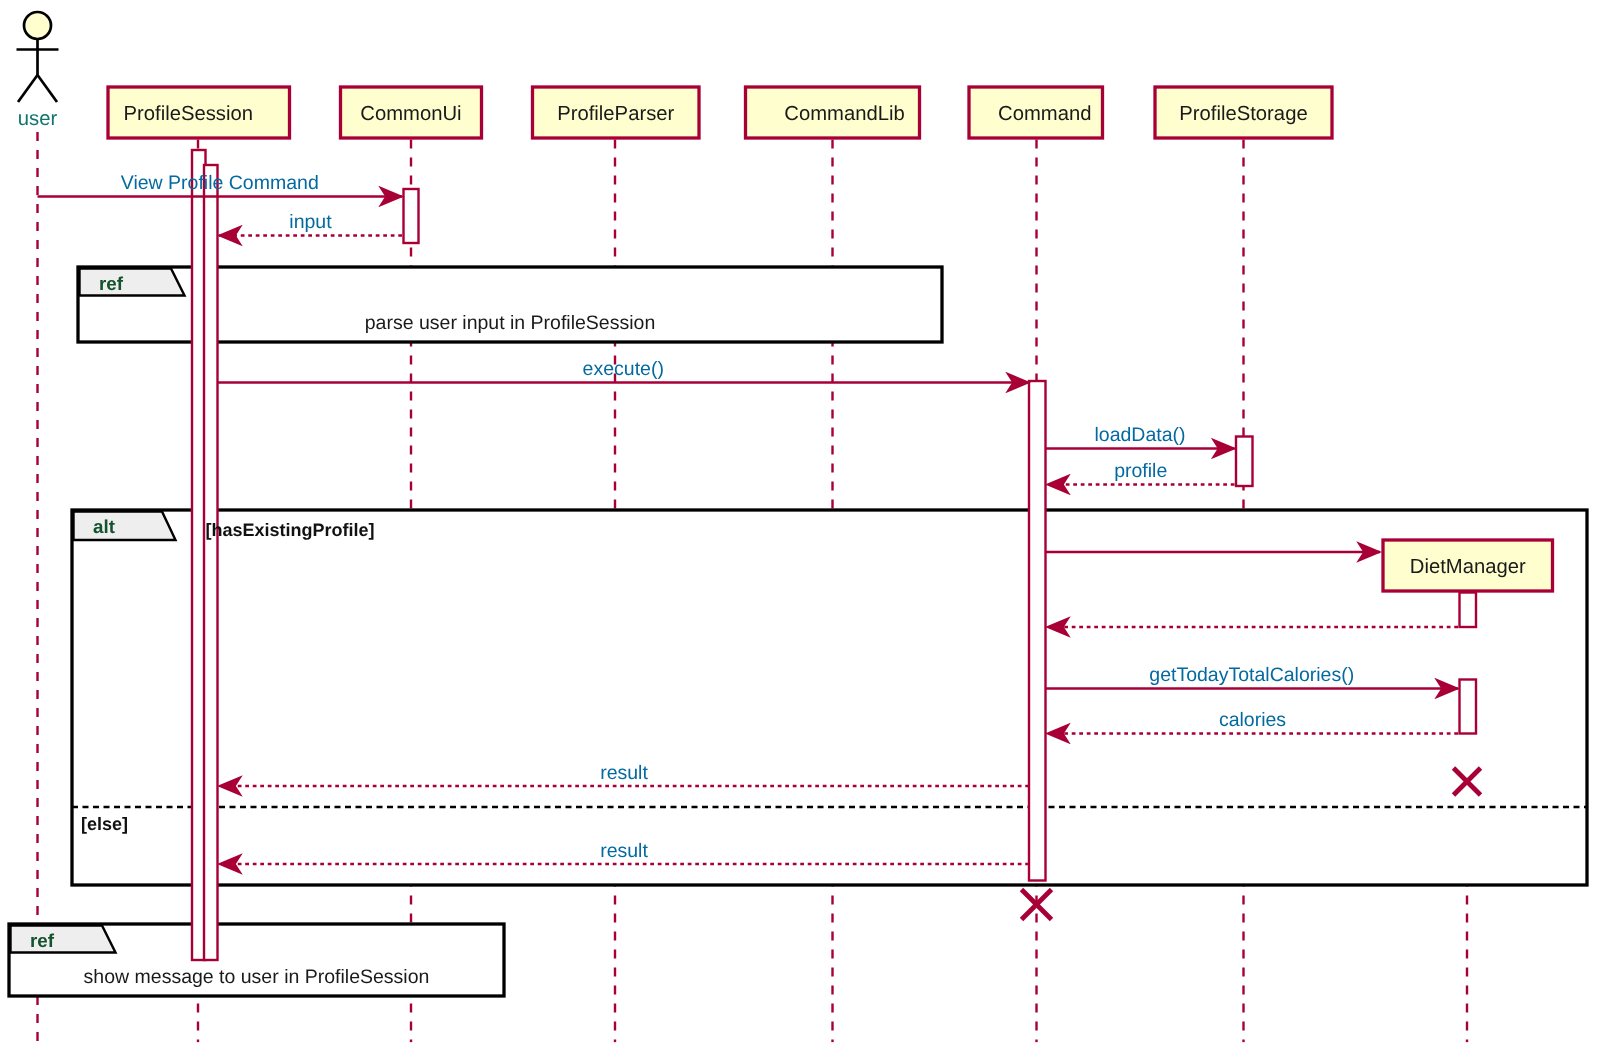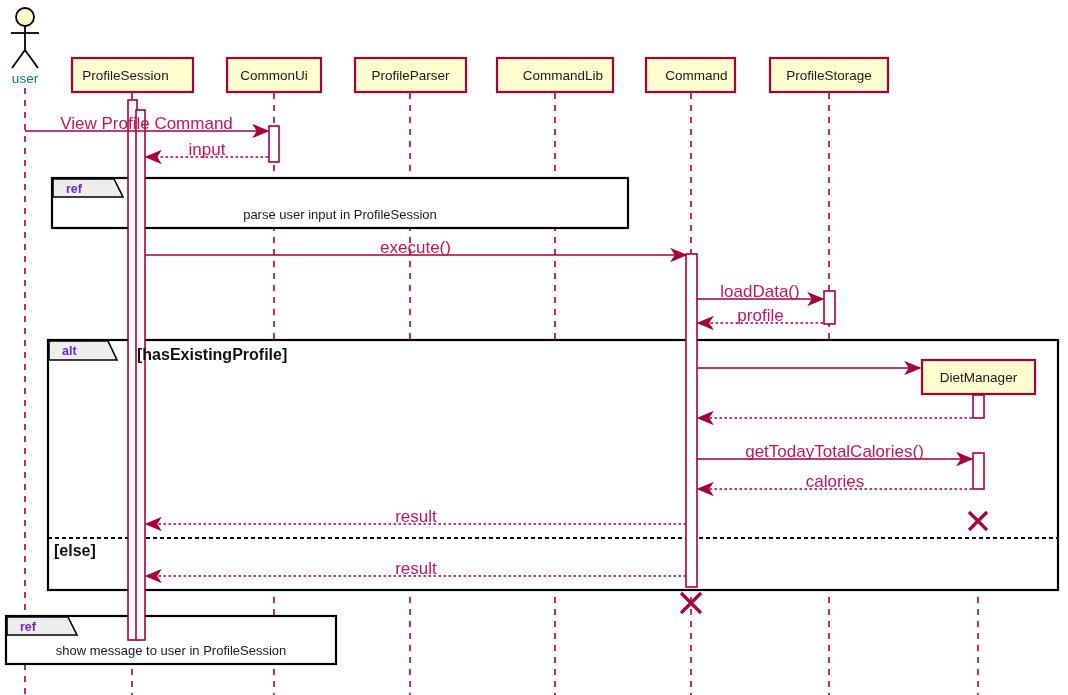--- a/index.html
+++ b/index.html
@@ -1,24 +1,24 @@
 <!DOCTYPE html>
 <html><head>
 <meta charset="utf-8">
 <style>
   html,body{margin:0;padding:0;background:#ffffff;}
   body{font-family:"Liberation Sans","DejaVu Sans",sans-serif;}
   #diagram{position:relative;width:1068px;height:695px;background:#ffffff;overflow:hidden;}
   #svgroot{position:absolute;left:0;top:0;width:1068px;height:695px;}
   .plabel{position:absolute;font-size:13.5px;color:#1a1a1a;white-space:nowrap;
           text-align:center;line-height:1;}
-  .msglabel{position:absolute;font-size:17px;color:#be185d;white-space:nowrap;
+  .msglabel{position:absolute;font-size:13px;color:#0369a1;white-space:nowrap;
             transform:translateX(-50%);line-height:1;}
-  .fragtag{position:absolute;font-size:12.5px;font-weight:bold;color:#6d28d9;line-height:1;}
-  .fragguard{position:absolute;font-size:16px;font-weight:bold;color:#111;line-height:1;}
+  .fragtag{position:absolute;font-size:12.5px;font-weight:bold;color:#14532d;line-height:1;}
+  .fragguard{position:absolute;font-size:12px;font-weight:bold;color:#111;line-height:1;}
   .fragtext{position:absolute;font-size:13px;color:#1a1a1a;white-space:nowrap;
             transform:translateX(-50%);line-height:1;}
   .actorlabel{position:absolute;font-size:13.5px;color:#0f766e;line-height:1;
               text-align:center;transform:translateX(-50%);}
 </style>
 </head>
 <body>
 
 <div id="diagram">
   <svg id="svgroot" viewBox="0 0 1068 695">

